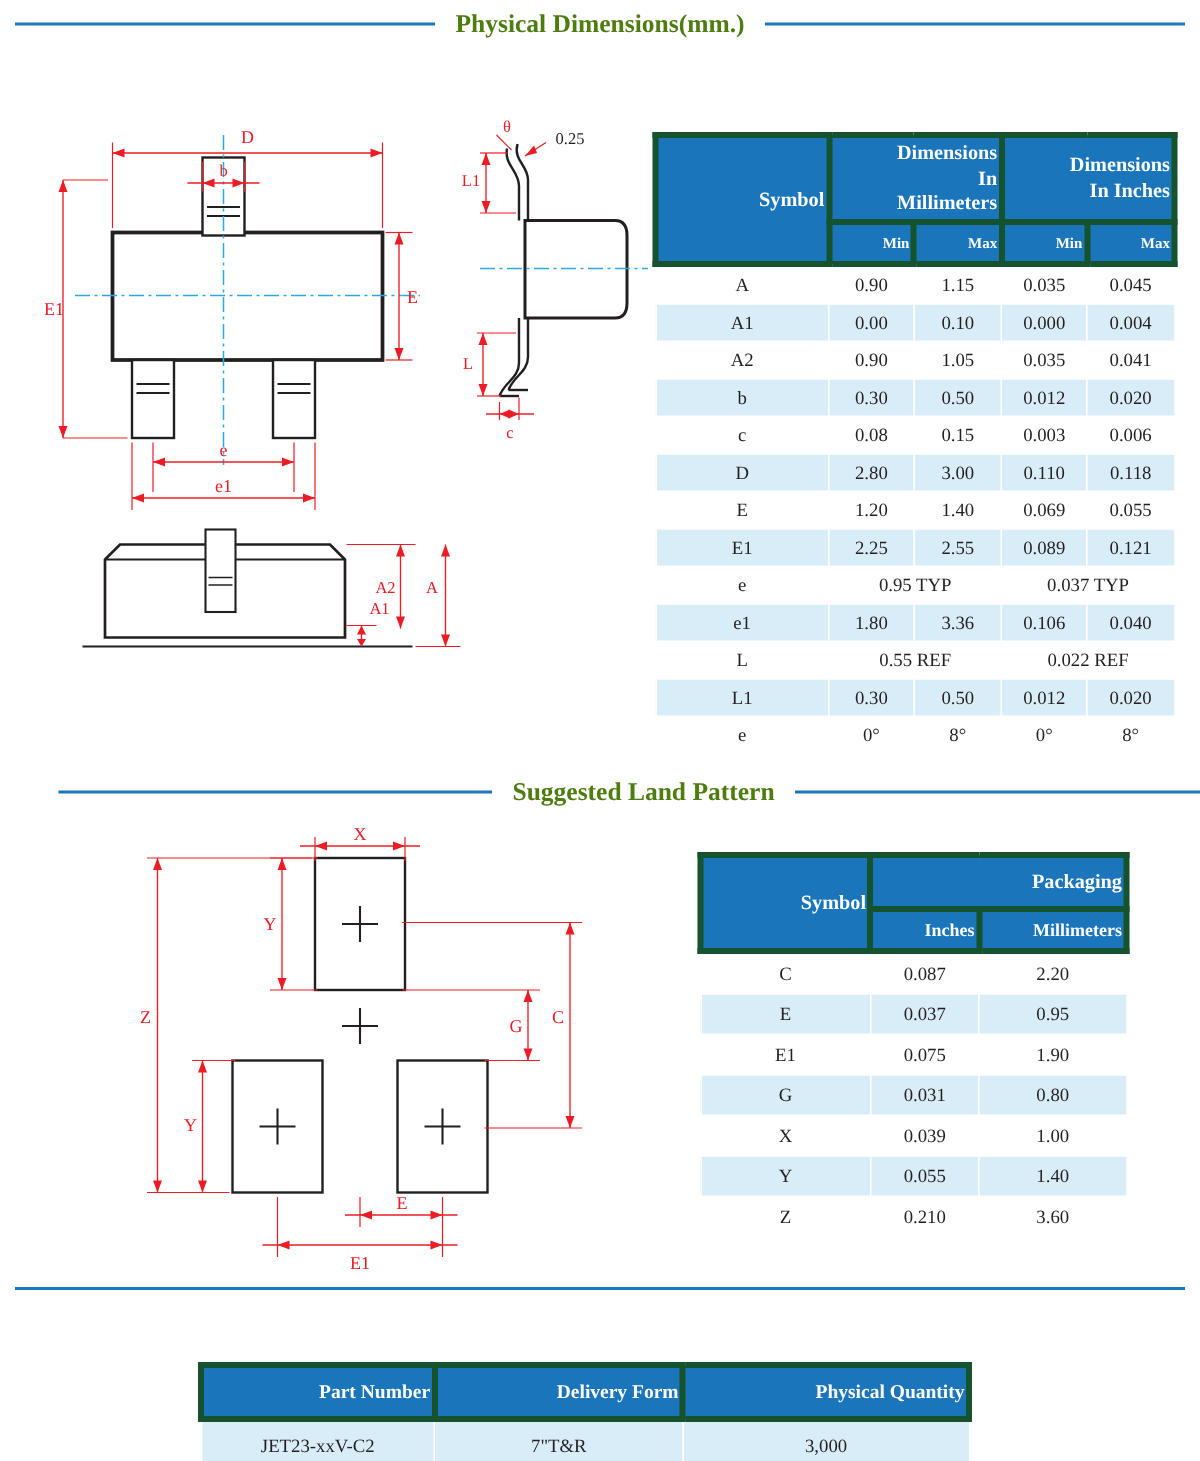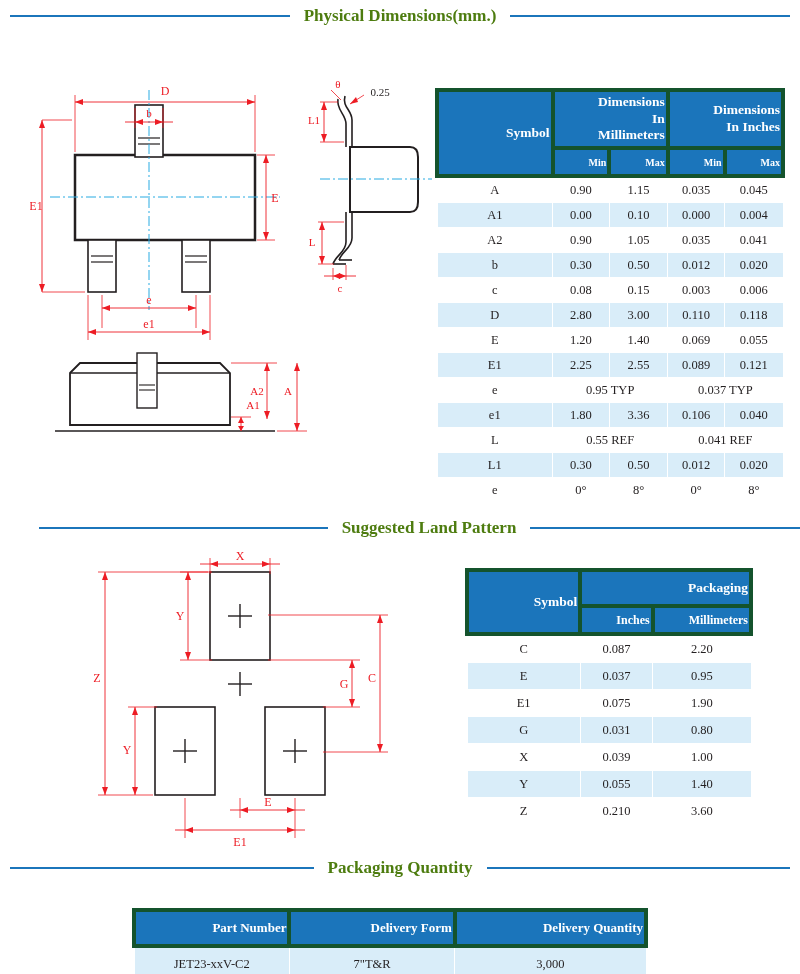--- a/index.html
+++ b/index.html
@@ -335,21 +335,21 @@
       <tr class="alt">
         <td class="sym">e1</td>
         <td>1.80</td>
         <td>3.36</td>
         <td>0.106</td>
         <td>0.040</td>
       </tr>
       <tr class="norm">
         <td class="sym">L</td>
         <td colspan="2">0.55 REF</td>
-        <td colspan="2">0.041 REF</td>
+        <td colspan="2">0.022 REF</td>
       </tr>
       <tr class="alt">
         <td class="sym">L1</td>
         <td>0.30</td>
         <td>0.50</td>
         <td>0.012</td>
         <td>0.020</td>
       </tr>
       <tr class="norm">
         <td class="sym">e</td>
@@ -490,31 +490,30 @@
         <td>Z</td>
         <td>0.210</td>
         <td>3.60</td>
       </tr>
     </tbody>
   </table>
 </div>
 
 <div class="section-head" style="position:absolute;left:0;top:858px;width:800px;">
   <div class="rule"></div>
-  <div class="title">Packaging Quantity</div>
   <div class="rule"></div>
 </div>
 
 <div id="pack-table">
   <table>
     <thead>
       <tr>
         <th>Part Number</th>
         <th>Delivery Form</th>
-        <th>Delivery Quantity</th>
+        <th>Physical Quantity</th>
       </tr>
     </thead>
     <tbody>
       <tr class="alt">
         <td>JET23-xxV-C2</td>
         <td>7"T&amp;R</td>
         <td>3,000</td>
       </tr>
     </tbody>
   </table>

